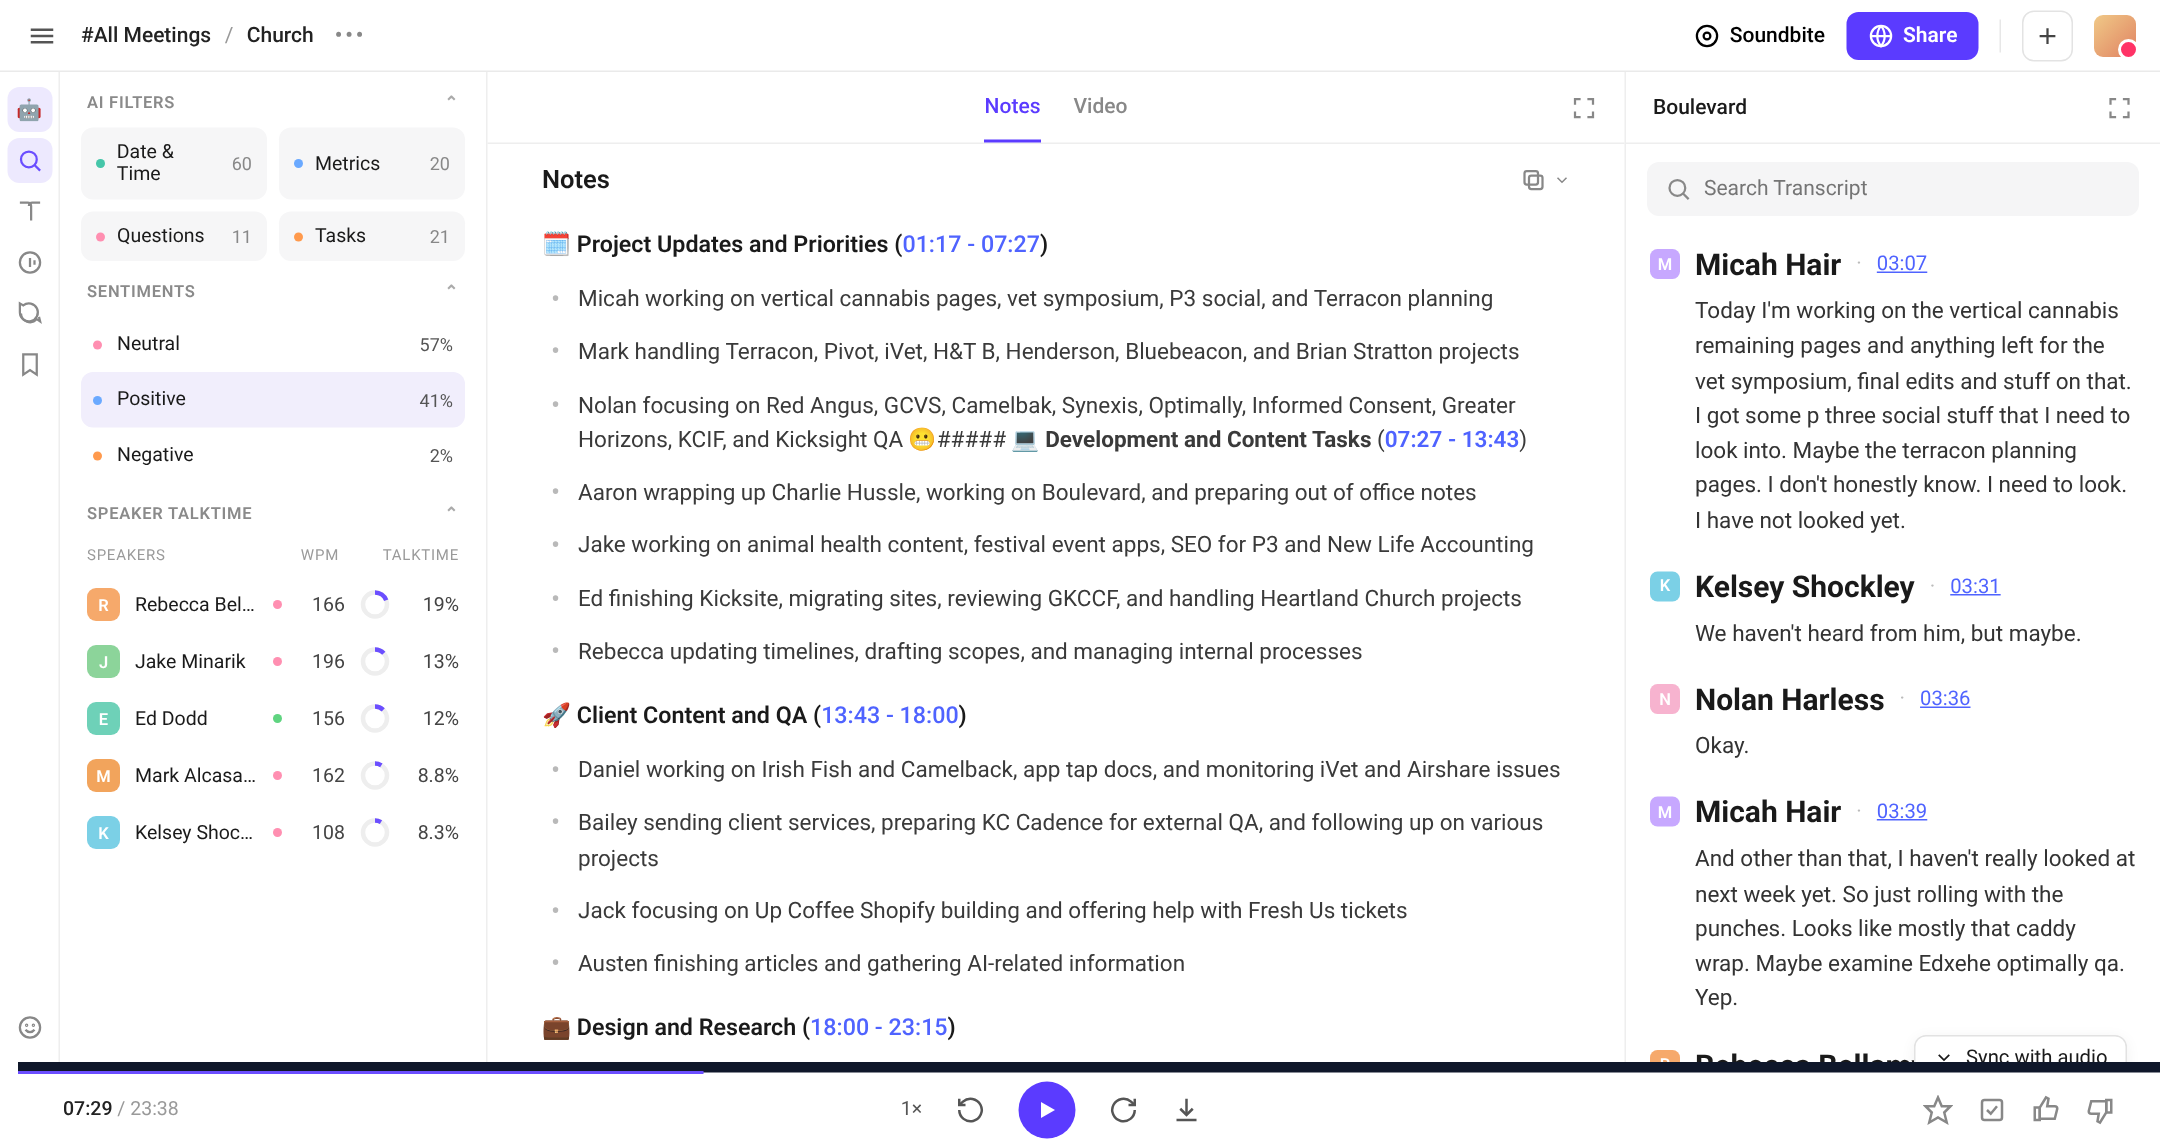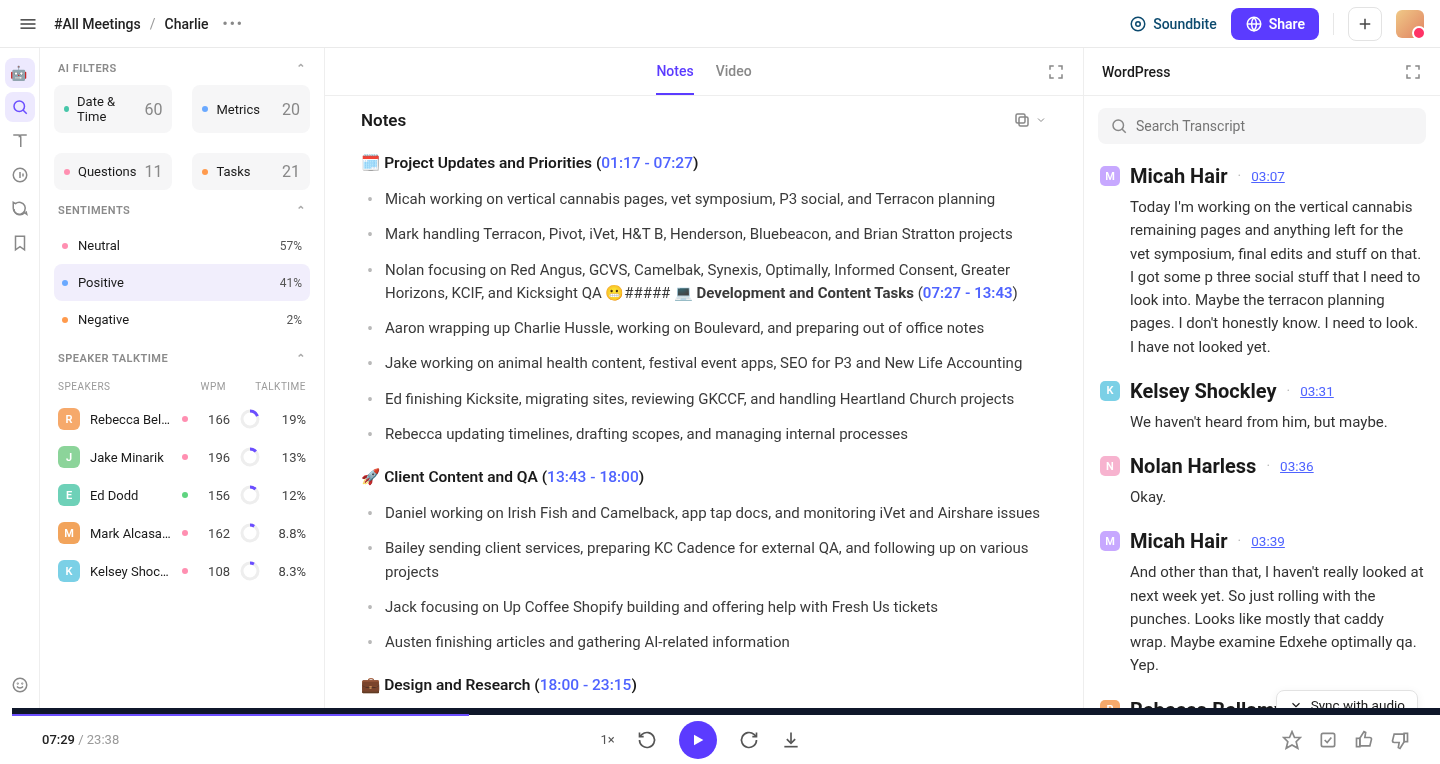--- a/index.html
+++ b/index.html
@@ -5,43 +5,43 @@
     * { margin:0; padding:0; box-sizing:border-box; font-family: -apple-system, BlinkMacSystemFont, "Segoe UI", Roboto, sans-serif; }
     body { background:#fff; color:#1a1a1a; font-size:14px; height:764px; width:1440px; overflow:hidden; display:flex; flex-direction:column; }
     
     .topbar { height:48px; border-bottom:1px solid #eaeaea; display:flex; align-items:center; padding:12px 16px; gap:14px; }
     .menu-icon, .icon-btn { width:24px; height:24px; display:flex; align-items:center; justify-content:center; cursor:pointer; color:#555; }
     .breadcrumb { display:flex; align-items:center; gap:9px; color:#222; }
     .breadcrumb a { color:#222; text-decoration:none; font-weight:500;}
     .breadcrumb .sep { color:#999; }
     .dots { color:#888; cursor:pointer; letter-spacing:2px; font-weight:bold;}
     .top-spacer { flex:1; }
-    .soundbite { display:flex; align-items:center; gap:6px; color:#0c4a6e; cursor:pointer; font-weight:500; }
+    .soundbite { display:flex; align-items:center; gap:6px; color:#000000; cursor:pointer; font-weight:500; }
     .share-btn { background:#5b3bff; color:#fff; border:none; border-radius:8px; padding:7px 14px; font-weight:600; display:flex; align-items:center; gap:6px; cursor:pointer; font-size:14px;}
     .plus-btn { width:34px; height:34px; border:1px solid #e3e3e3; border-radius:8px; display:flex; align-items:center; justify-content:center; cursor:pointer; color:#444; }
     .avatar { width:28px; height:28px; border-radius:6px; background:linear-gradient(135deg,#f0c987,#e08262); cursor:pointer; position:relative;}
     .avatar::after{content:"";position:absolute;right:-2px;bottom:-2px;width:10px;height:10px;background:#f36; border-radius:50%; border:2px solid #fff;}
     .vline { width:1px; height:22px; background:#e7e7e7;}
     
     .main { flex:1; display:flex; min-height:0; }
     .rail { width:40px; border-right:1px solid #eee; display:flex; flex-direction:column; align-items:center; padding-top:10px; gap:4px;}
     .rail-item { width:30px; height:30px; border-radius:8px; display:flex; align-items:center; justify-content:center; color:#888; cursor:pointer;}
     .rail-item.active { background:#ede9fe; color:#6b4eff;}
     .rail-item.robot { background:#ede9fe; }
     .rail-spacer{flex:1;}
     
     .left { width:285px; border-right:1px solid #eee; display:flex; flex-direction:column; overflow:hidden;}
     .left-header { padding:15px 16px; font-weight:500; color:#222;}
     .ai-section { padding:0 14px; overflow:auto;}
     .section-title { font-size:11px; letter-spacing:.5px; color:#8a8a8a; font-weight:600; padding:14px 4px 10px; display:flex; align-items:center; justify-content:space-between;gap:33px;}
     .chev{color:#aaa; cursor:pointer;}
-    .chips { display:grid; grid-template-columns:1fr 1fr; gap:20px; }
+    .chips { display:grid; grid-template-columns:1fr 1fr; gap:8px; }
     .chip { background:#f6f6f7; border-radius:8px; padding:9px 10px; display:flex; align-items:center; gap:8px; font-size:13px; cursor:pointer;}
     .chip .dot{ width:6px; height:6px; border-radius:50%;}
-    .chip .cnt { margin-left:auto; color:#888; font-size:16px;}
+    .chip .cnt { margin-left:auto; color:#888; font-size:12px;}
     .sent-list .row { display:flex; align-items:center; gap:10px; padding:11px 8px; border-radius:8px; font-size:13px;}
     .sent-list .row.active{background:#f1eefc;}
     .sent-list .dot{width:6px;height:6px;border-radius:50%;}
     .sent-list .pct{margin-left:auto;color:#555;font-size:12px;}
     .spk-head{display:flex; font-size:10px; color:#9a9a9a; gap:8px; padding:6px 4px 8px; letter-spacing:.5px;}
     .spk-head .c1{flex:1;} .spk-head .c2{width:44px;text-align:right;} .spk-head .c3{width:72px;text-align:right;}
     .spk-row{display:flex;align-items:center;gap:10px;padding:8px 4px;font-size:13px;}
     .spk-row .avatar-sm{width:22px;height:22px;border-radius:6px;display:flex;align-items:center;justify-content:center;font-size:11px;font-weight:600;color:#fff;}
     .spk-row .name{flex:1;white-space:nowrap;overflow:hidden;text-overflow:ellipsis;}
     .spk-row .wdot{width:6px;height:6px;border-radius:50%;margin-right:-2px;}
@@ -105,21 +105,21 @@
   <div class="menu-icon">
     <svg class="ico-lg" viewBox="0 0 24 24" fill="none" stroke="currentColor" stroke-width="2">
         <line x1="3" y1="7" x2="21" y2="7"></line>
         <line x1="3" y1="12" x2="21" y2="12"></line>
         <line x1="3" y1="17" x2="21" y2="17"></line>
       </svg>
   </div>
   <div class="breadcrumb">
     <a href="#">#All Meetings</a>
     <span class="sep">/</span>
-    <a href="#">Charlie</a>
+    <a href="#">Church</a>
   </div>
   <div class="dots">•••</div>
   <div class="top-spacer"></div>
   <div class="soundbite">
     <svg class="ico" viewBox="0 0 24 24" fill="none" stroke="currentColor" stroke-width="2">
         <circle cx="12" cy="12" r="9"></circle>
         <circle cx="12" cy="12" r="3"></circle>
       </svg>
     <span>Soundbite</span>
   </div>
@@ -369,21 +369,21 @@
         </div>
         <ul id="bl3">
             <li>James working on Hemochrome LOE, IM policy updates, and WordPress block theme development</li>
           </ul>
       </div>
     </div>
   </div>
 
   <div class="right">
     <div class="right-hdr">
-      <span>WordPress</span>
+      <span>Boulevard</span>
       <div class="exp">
         <svg class="ico" viewBox="0 0 24 24" fill="none" stroke="currentColor" stroke-width="2">
             <path d="M4 9V4h5M20 9V4h-5M4 15v5h5M20 15v5h-5"></path>
           </svg>
       </div>
     </div>
     <div class="search-wrap">
       <div class="search-box">
         <svg class="ico" viewBox="0 0 24 24" fill="none" stroke="currentColor" stroke-width="2">
             <circle cx="11" cy="11" r="7"></circle>

